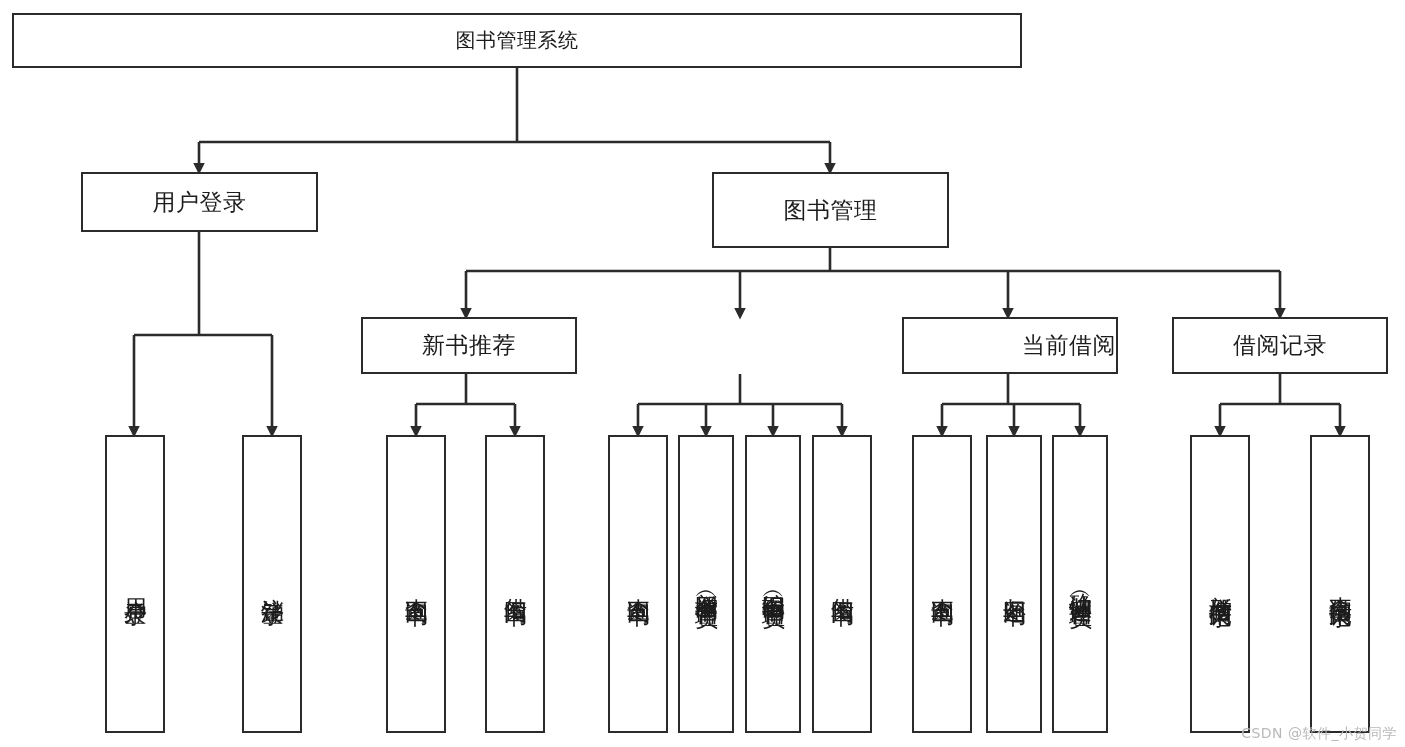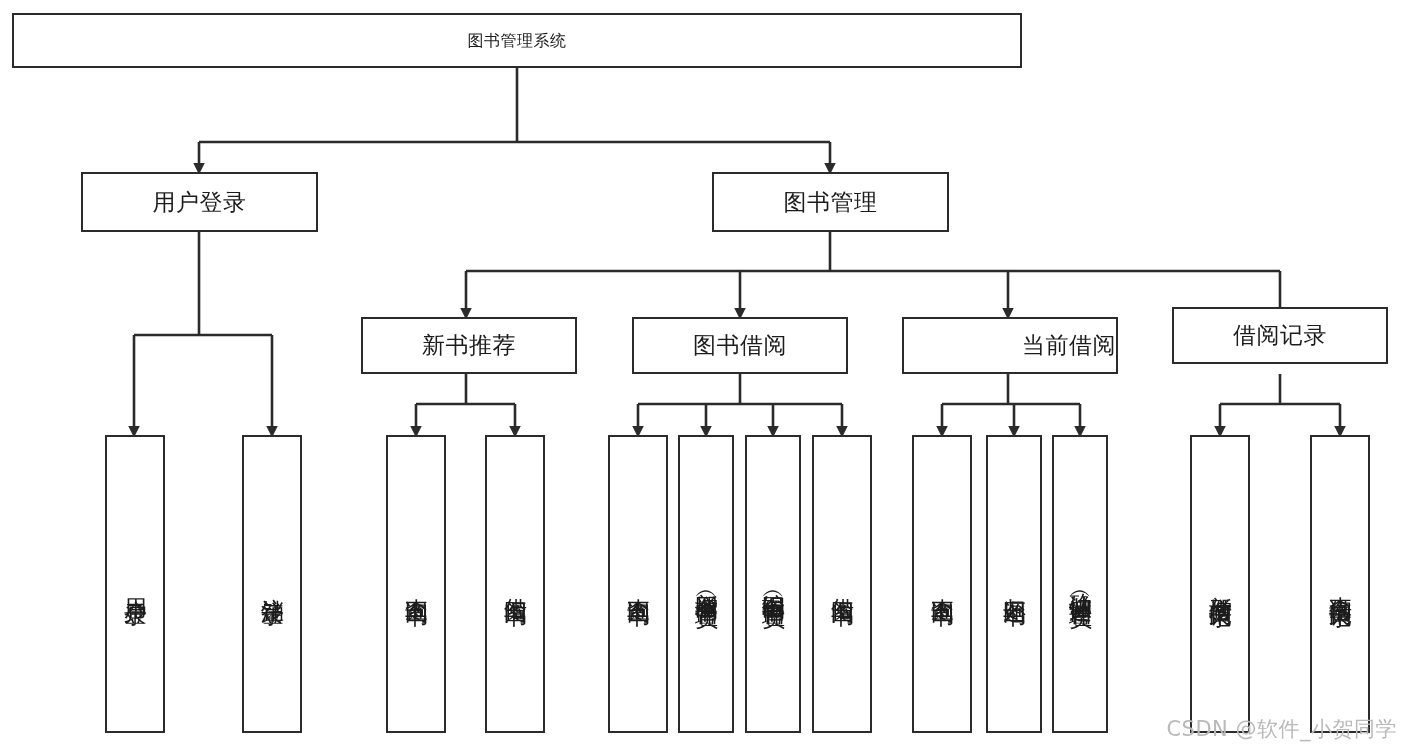--- a/index.html
+++ b/index.html
@@ -53,27 +53,27 @@
   .node.leaf .label {
     writing-mode: vertical-rl;
     text-orientation: upright;
     font-size: 23px;
     line-height: 1.30;
     letter-spacing: 2px;
     white-space: normal;
     max-height: 100%;
   }
   .node.root .label {
-    font-size: 16px;
+    font-size: 20px;
   }
   .watermark {
     position: absolute;
     right: 8px;
     bottom: 4px;
-    font-size: 21px;
+    font-size: 14px;
     color: #b9b9b9;
     letter-spacing: 0.5px;
     z-index: 5;
     white-space: nowrap;
     font-family: "DejaVu Sans", "Liberation Sans", sans-serif;
   }
 </style>
 </head>
 <body>
 
@@ -129,34 +129,31 @@
     </g>
   </svg>
 
   <div class="node root" id="node-root" style="left: 12px; top: 13px; width: 1010px; height: 55px;">
     <span class="label">图书管理系统</span>
   </div>
 
   <div class="node lvl2" id="node-user-login" style="left: 81px; top: 172px; width: 237px; height: 60px;">
     <span class="label">用户登录</span>
   </div>
-  <div class="node lvl2" id="node-book-manage" style="left: 712px; top: 172px; width: 237px; height: 60px;">
+  <div class="node lvl2" id="node-book-manage" style="left: 712px; top: 172px; width: 237px; height: 76px;">
     <span class="label">图书管理</span>
   </div>
 
   <div class="node lvl3" id="node-new-book-recommend" style="left: 361px; top: 317px; width: 216px; height: 57px; align-items: center;">
     <span class="label">新书推荐</span>
   </div>
-  <div class="node lvl3" id="node-book-borrow" style="left: 632px; top: 317px; width: 216px; height: 57px;">
-    <span class="label">图书借阅</span>
-  </div>
   <div class="node lvl3" id="node-current-borrow" style="left: 902px; top: 317px; width: 216px; height: 57px; justify-content: flex-end;">
     <span class="label">当前借阅</span>
   </div>
-  <div class="node lvl3" id="node-borrow-record" style="left: 1172px; top: 307px; width: 216px; height: 57px;">
+  <div class="node lvl3" id="node-borrow-record" style="left: 1172px; top: 317px; width: 216px; height: 57px;">
     <span class="label">借阅记录</span>
   </div>
 
   <div class="node leaf" id="node-leaf-user-login" style="left: 105px; top: 435px; width: 60px; height: 298px;">
     <span class="label">用户登录</span>
   </div>
   <div class="node leaf" id="node-leaf-user-logout" style="left: 242px; top: 435px; width: 60px; height: 298px;">
     <span class="label">注销登录</span>
   </div>
   <div class="node leaf" id="node-leaf-query-book-1" style="left: 386px; top: 435px; width: 60px; height: 298px;">

